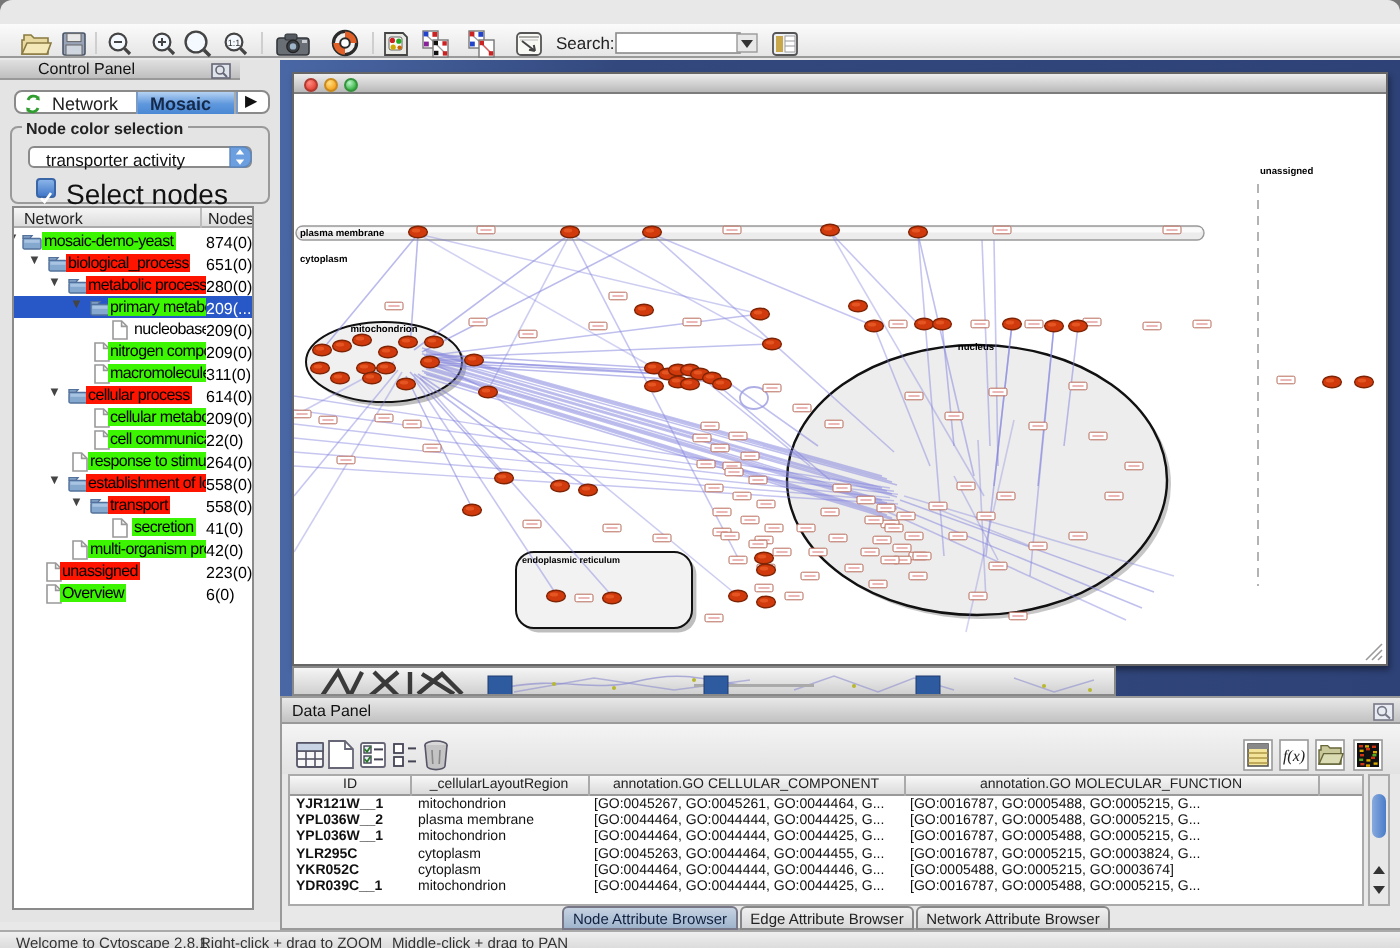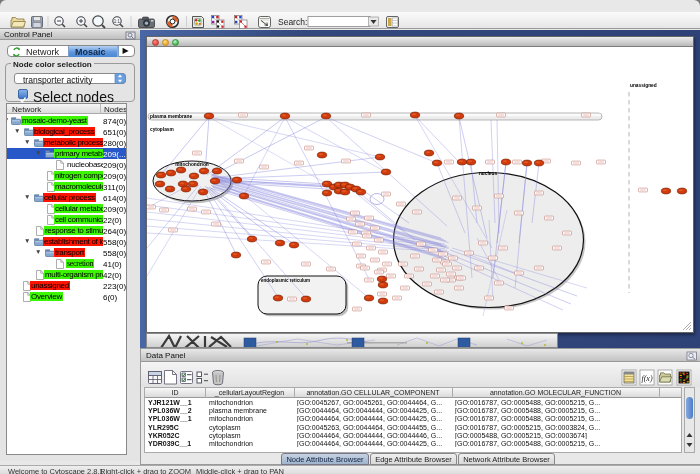--- a/index.html
+++ b/index.html
@@ -7,21 +7,21 @@
 body { font-family:"Liberation Sans", sans-serif; position:relative; }
 #app { position:absolute; left:0; top:0; width:700px; height:474px; background:#e8e8e8; border-radius:6px 6px 0 0; overflow:hidden; }
 
 #titlebar { position:absolute; left:0; top:0; width:700px; height:12px; background:linear-gradient(#f4f4f4,#cfcfcf 60%,#b4b4b4); border-top:1px solid #333; border-bottom:1px solid #7d7d7d; border-radius:6px 6px 0 0; }
 #titlebar .tl { position:absolute; top:2.5px; width:7px; height:7px; border-radius:50%; }
 #title-text { position:absolute; top:1.5px; width:100%; text-align:center; font-size:9px; color:#222; }
 
 #toolbar { position:absolute; left:0; top:12px; width:700px; height:17px; background:linear-gradient(#fbfbfb,#e6e6e6); border-bottom:1px solid #9a9a9a; }
 
 #cpanel { position:absolute; left:0; top:30px; width:140px; height:431px; background:#e4e4e4; }
-#cpanel-hdr { position:absolute; left:0; top:0; width:140px; height:10px; background:linear-gradient(#e0e0e0,#bfbfbf); border-bottom:1px solid #999; font-size:8px; color:#111; padding-left:4px; line-height:10px; }
+#cpanel-hdr { position:absolute; left:0; top:0; width:120px; height:10px; background:linear-gradient(#e0e0e0,#bfbfbf); border-bottom:1px solid #999; font-size:8px; color:#111; padding-left:19px; line-height:10px; }
 
 #mdi { position:absolute; left:140px; top:30px; width:560px; height:318px; background:linear-gradient(90deg,#4a67a5,#33497e 30%,#2e4277); }
 #netwin { position:absolute; left:6px; top:6px; width:548px; height:297px; background:#fff; border:1px solid #666; box-shadow:1px 2px 3px rgba(0,0,0,.4); }
 #netwin-tb { position:absolute; left:0; top:0; width:100%; height:10px; background:linear-gradient(#ededed,#b9b9b9); border-bottom:1px solid #7c7c7c; }
 #netwin-tb .tl { position:absolute; top:1.5px; width:7px; height:7px; border-radius:50%; }
 #netwin-title { position:absolute; top:0.5px; width:100%; text-align:center; font-size:8px; color:#222; }
 
 #dpanel { position:absolute; left:140px; top:348px; width:560px; height:117px; background:#e8e8e8; border:1px solid #9a9a9a; border-right:none; }
 
 #statusbar { position:absolute; left:0; top:465px; width:700px; height:9px; background:linear-gradient(#efefef,#dcdcdc); border-top:1px solid #aaa; font-size:7.5px; color:#333; }
@@ -316,21 +316,21 @@
               <rect x="1.2" y="3" width="7.6" height="1.4" fill="#a9c4e2"></rect>
             </svg>
             <span class="lbl lr" style="left:47px;max-width:49px;">transport</span>
             <span class="cnt" style="">558(0)</span>
           </div>
           <div class="trow" style="top:143px;">
             <svg class="ic" style="left:49px;top:0.5px;" width="8" height="10">
               <path d="M0.5 0.5 h4.3 l2.7 2.7 v6.3 h-7 z" fill="#fff" stroke="#999" stroke-width="0.8"></path>
               <path d="M4.8 0.5 v2.7 h2.7" fill="none" stroke="#999" stroke-width="0.8"></path>
             </svg>
-            <span class="lbl lg" style="left:59px;max-width:37px;font-family:Liberation Serif, serif;">secretion</span>
+            <span class="lbl lg" style="left:59px;max-width:37px;">secretion</span>
             <span class="cnt" style="">41(0)</span>
           </div>
           <div class="trow" style="top:154px;">
             <svg class="ic" style="left:29px;top:0.5px;" width="8" height="10">
               <path d="M0.5 0.5 h4.3 l2.7 2.7 v6.3 h-7 z" fill="#fff" stroke="#999" stroke-width="0.8"></path>
               <path d="M4.8 0.5 v2.7 h2.7" fill="none" stroke="#999" stroke-width="0.8"></path>
             </svg>
             <span class="lbl lg" style="left:37px;max-width:59px;">multi-organism pro</span>
             <span class="cnt" style="">42(0)</span>
           </div>

